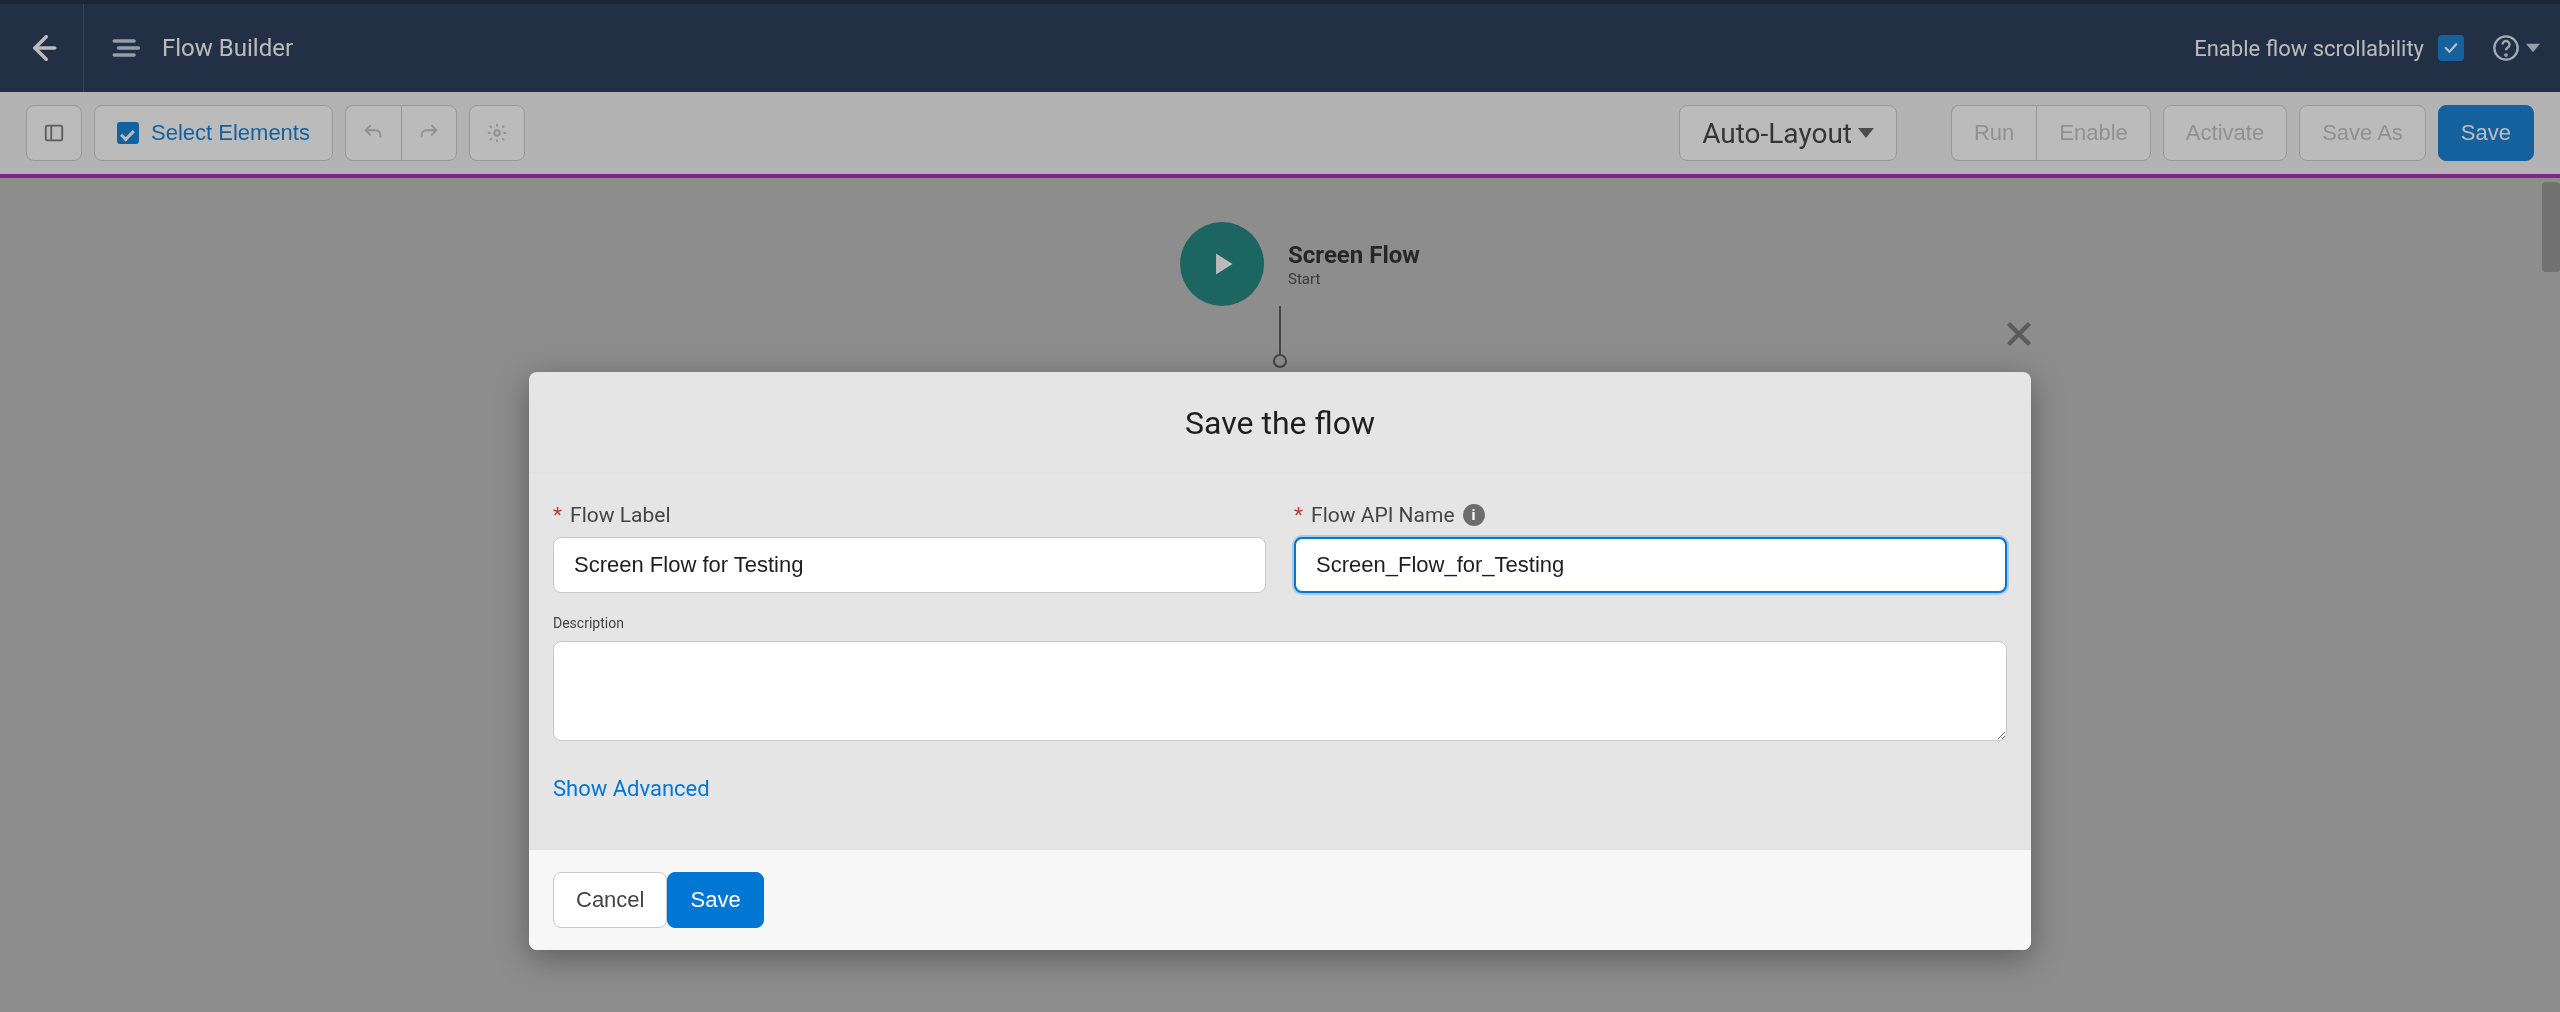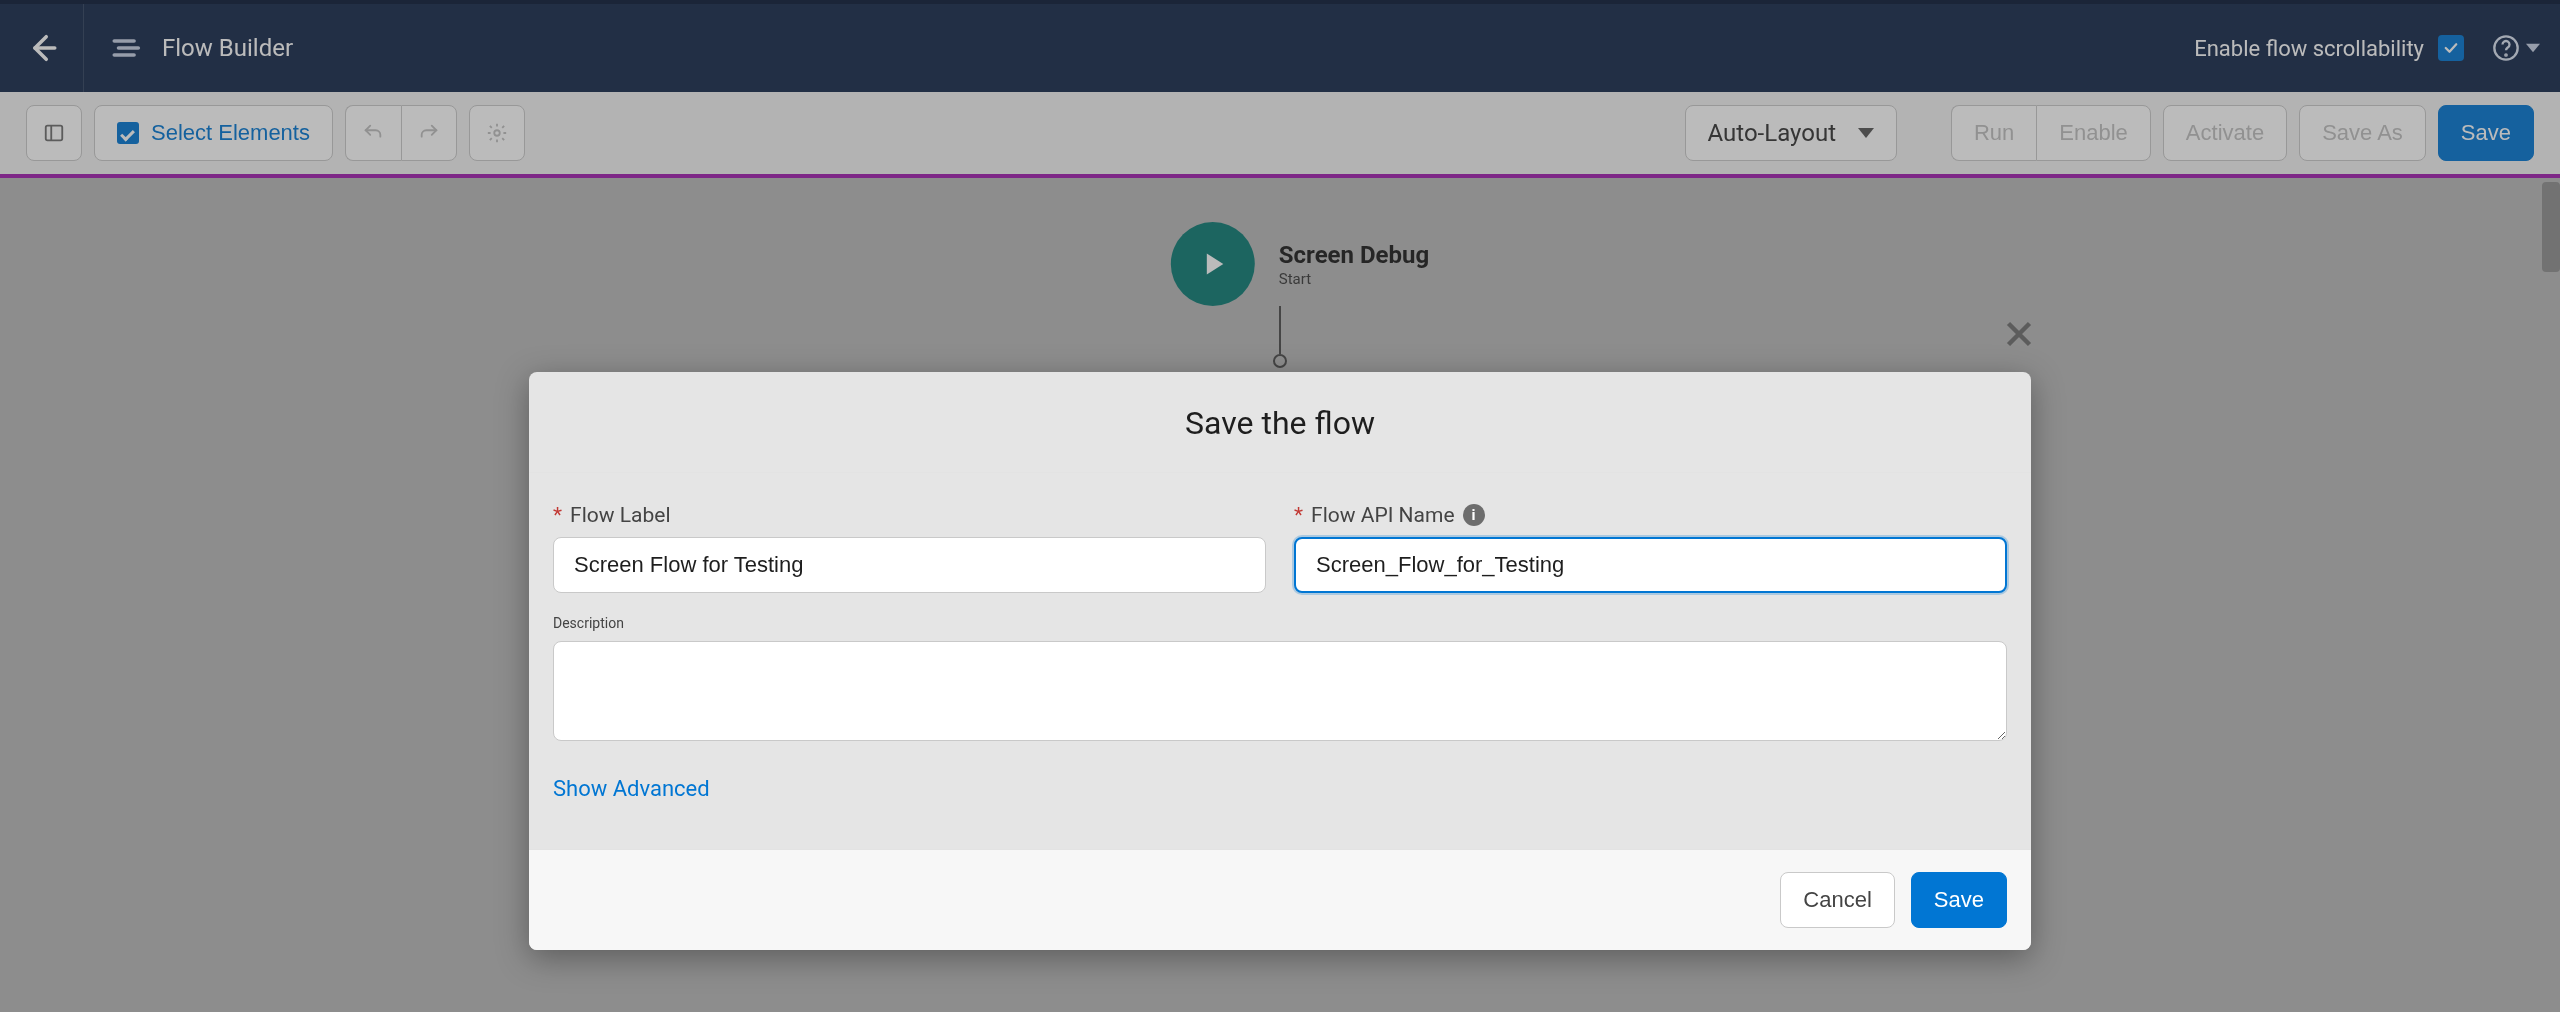--- a/index.html
+++ b/index.html
@@ -119,22 +119,22 @@
   .toolbar-spacer { flex:1; }
 
   .layout-select {
     height:56px;
     border:1px solid var(--border-gray);
     background:#fff;
     border-radius:8px;
     display:inline-flex;
     align-items:center;
     padding:0 22px;
-    gap:22px;
-    font-size:24px;
+    gap:6px;
+    font-size:28px;
     color:#333;
     margin-left:40px;
   }
   .caret-down { width:0; height:0; border-left:8px solid transparent; border-right:8px solid transparent; border-top:10px solid #555; }
 
   .btn.primary {
     background: var(--blue);
     border-color: var(--blue);
     color:#fff;
   }
@@ -257,22 +257,21 @@
     margin: 30px 0 38px;
     color: var(--blue);
     font-size:22px;
   }
 
   .modal-footer {
     border-top:1px solid #e3e3e3;
     background:#f7f7f7;
     padding: 22px 24px;
     display:flex;
-    justify-content:flex-end;
-    gap:16px;
+    justify-content:flex-start;
   }
 
   
   .right-scrollbar {
     position:absolute; top:182px; right:0;
     width:18px; height:90px; background:#8f8f8f; border-radius:4px;
   }
 
   svg { display:block; }
 </style>
@@ -377,21 +376,21 @@
   </div>
 
   <div class="canvas">
     <div class="start-node">
       <div class="start-circle">
         <svg viewBox="0 0 24 24">
             <path d="M8 5 L19 12 L8 19 Z"></path>
           </svg>
       </div>
       <div class="start-labels">
-        <span class="title">Screen Debug</span>
+        <span class="title">Screen Flow</span>
         <span class="sub">Start</span>
       </div>
     </div>
     <div class="connector-line"></div>
     <div class="connector-end"></div>
   </div>
 
   <div class="right-scrollbar"></div>
 
   <div class="modal-scrim"></div>

